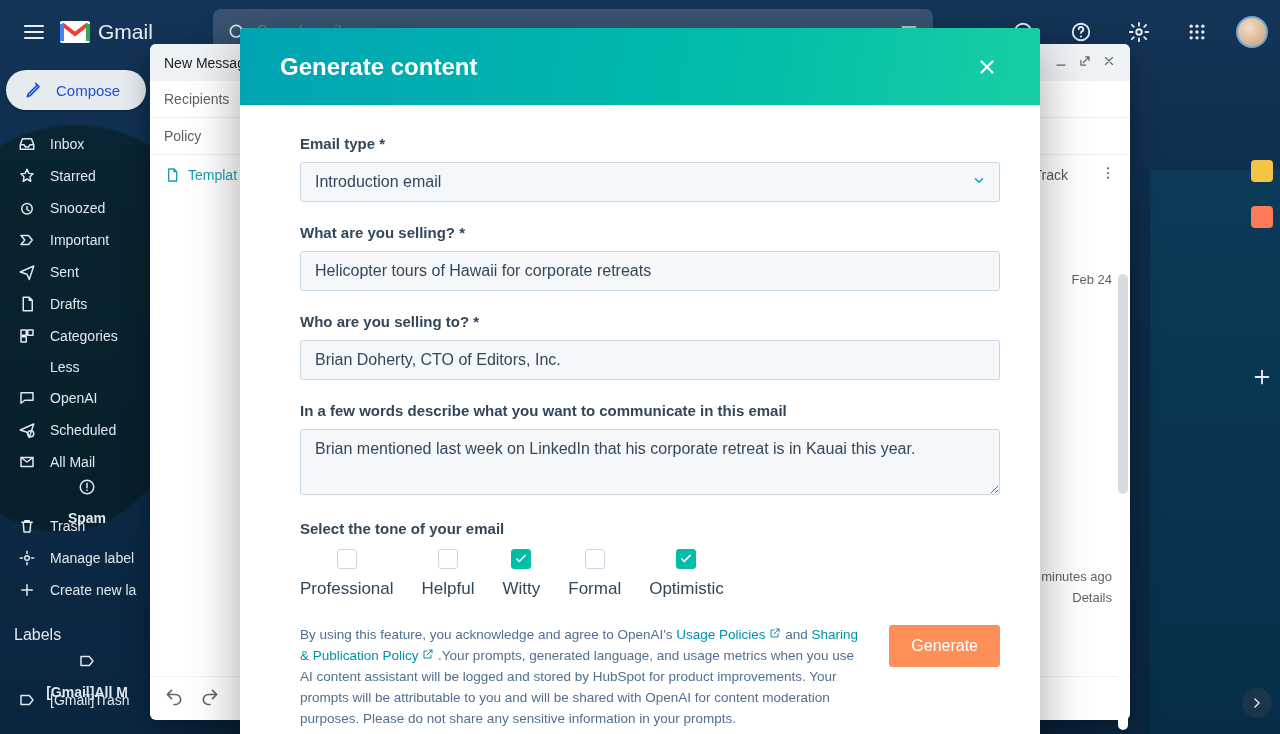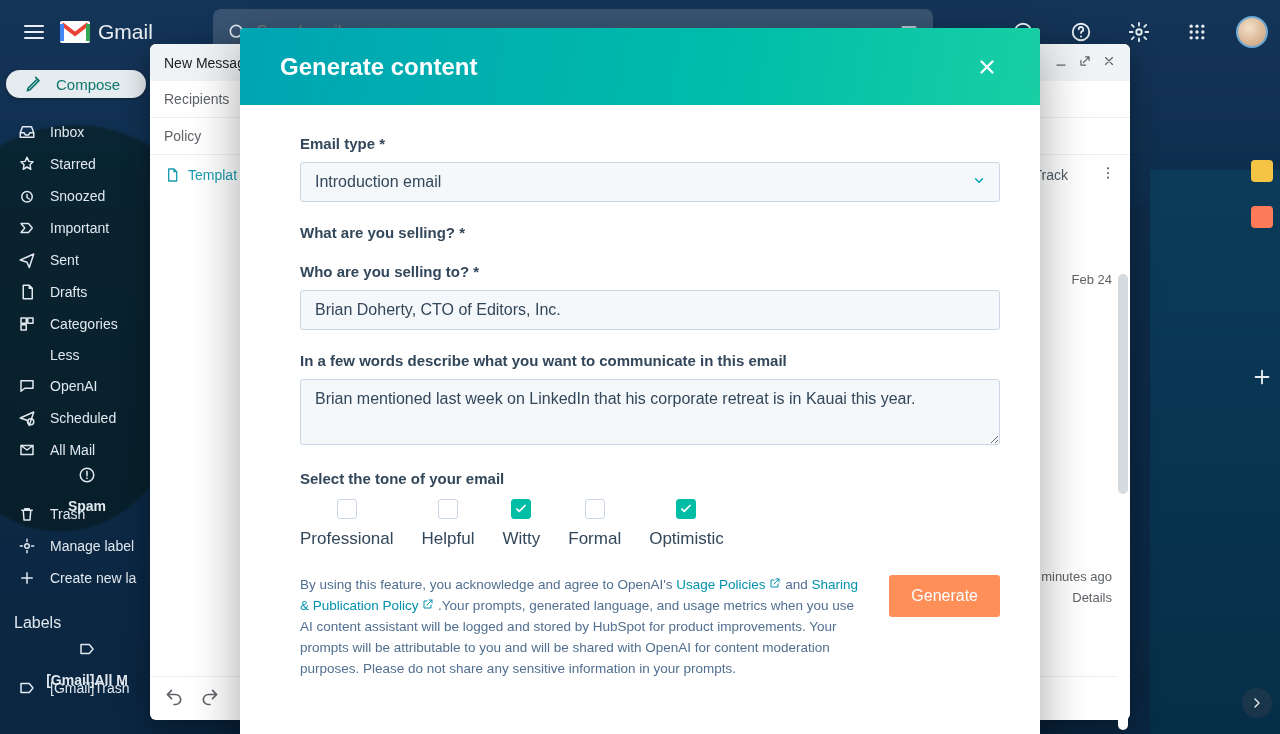--- a/index.html
+++ b/index.html
@@ -52,22 +52,22 @@
   .icon-circle { width:38px; height:38px; display:flex; align-items:center; justify-content:center; }
   .avatar { width:32px; height:32px; border-radius:50%; background: radial-gradient(circle at 40% 35%, #f3dfc8, #c99b73); border: 2px solid #6aa9d6; }
 
   
   .left-nav {
     position: absolute; top: 70px; left: 6px; width: 150px; bottom: 0;
     color: #e1e8ef; font-size: 14px;
   }
   .compose-btn {
     display:flex; align-items:center; gap:12px;
-    background:#e6ebef; color:#0f766e; font-size:15px;
-    padding: 4px 18px; border-radius: 30px; width: 140px; margin-bottom:18px;
+    background:#e6ebef; color:#1d4ed8; font-size:15px;
+    padding: 10px 18px; border-radius: 30px; width: 140px; margin-bottom:18px;
     box-shadow: 0 1px 3px rgba(0,0,0,.35);
   }
   .nav-item { display:flex; align-items:center; gap:14px; height:32px; padding-left:12px; }
   .nav-item.bold { font-weight:700;flex-direction:column; }
   .nav-icon { width:18px; height:18px; display:flex; align-items:center; justify-content:center; }
   .nav-less { padding-left: 44px; height: 30px; }
   .labels-h { font-size:16px; font-weight:500; margin:20px 0 8px 8px; }
 
   
   .right-chips {
@@ -476,20 +476,21 @@
       <div class="select-wrap">
         <div class="input select">Introduction email</div>
         <span class="select-caret"><svg width="14" height="14" viewBox="0 0 24 24">
               <path d="M6 9l6 6 6-6" fill="none" stroke="#00a4bd" stroke-width="2.5" stroke-linecap="round" stroke-linejoin="round"></path>
             </svg></span>
       </div>
     </div>
 
     <div class="field">
       <div class="field-label">What are you selling? *</div>
+      <input class="input" value="Helicopter tours of Hawaii for corporate retreats" style="">
     </div>
 
     <div class="field">
       <div class="field-label">Who are you selling to? *</div>
       <input class="input" value="Brian Doherty, CTO of Editors, Inc." style="">
     </div>
 
     <div class="field">
       <div class="field-label">In a few words describe what you want to communicate in this email</div>
       <textarea class="textarea" style="">Brian mentioned last week on LinkedIn that his corporate retreat is in Kauai this year.</textarea>

